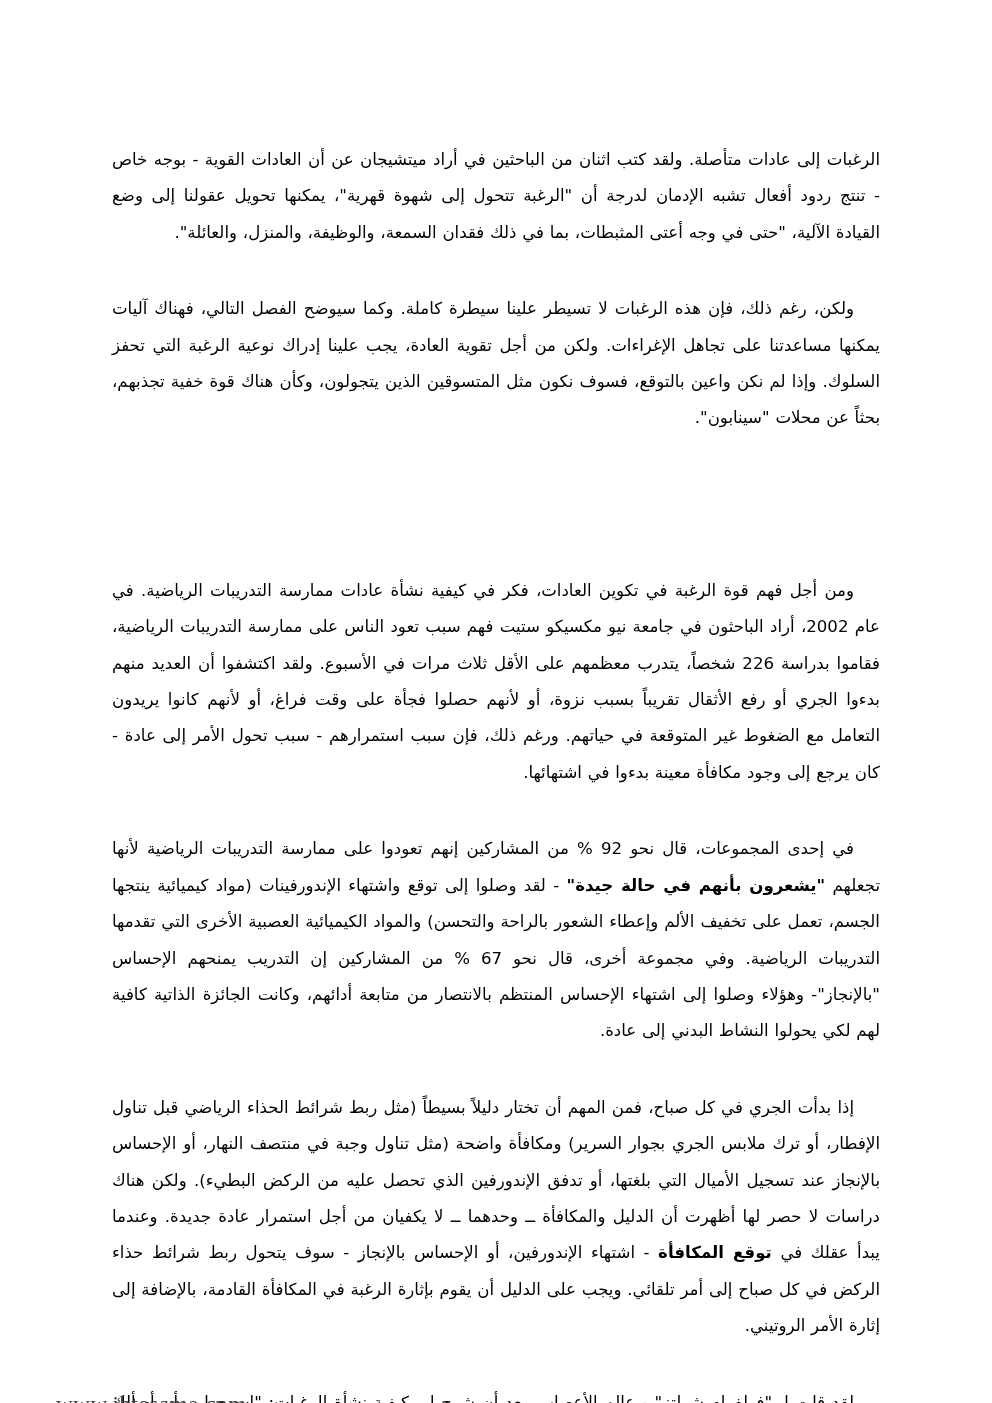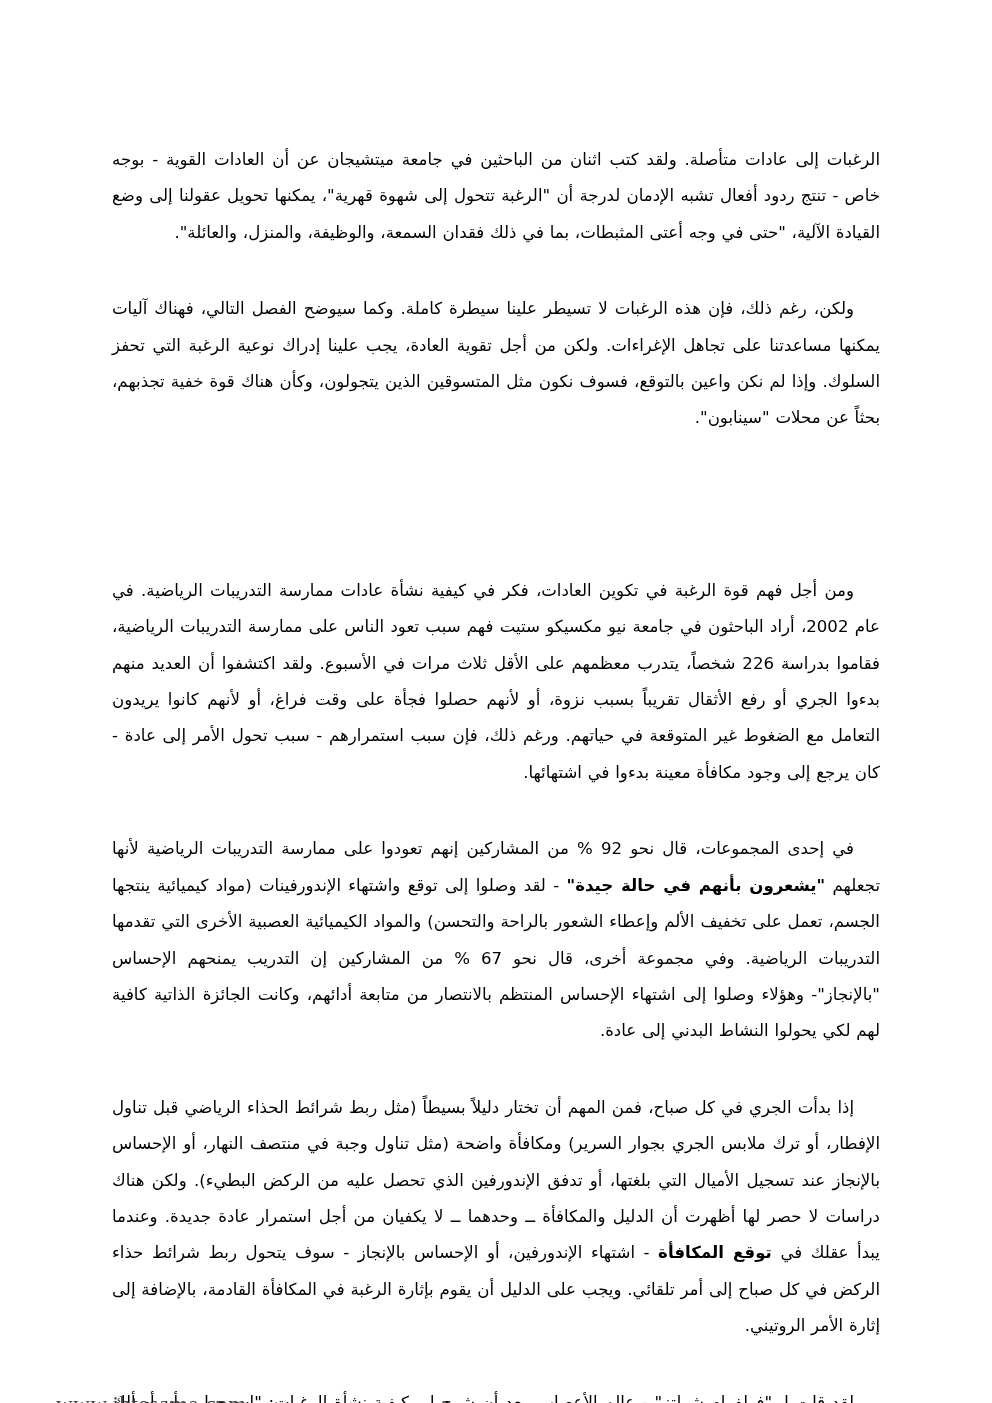--- a/index.html
+++ b/index.html
@@ -79,21 +79,21 @@
   }
 </style>
 </head>
 <body>
 
 <div class="page">
 
   <div class="text-column">
 
     <div class="para-block">
-      <p class="para">الرغبات إلى عادات متأصلة. ولقد كتب اثنان من الباحثين في جامعة ميتشيجان عن أن العادات القوية - بوجه خاص - تنتج ردود أفعال تشبه الإدمان لدرجة أن "الرغبة تتحول إلى شهوة قهرية"، يمكنها تحويل عقولنا إلى وضع القيادة الآلية، "حتى في وجه أعتى المثبطات، بما في ذلك فقدان السمعة، والوظيفة، والمنزل، والعائلة".</p>
+      <p class="para">الرغبات إلى عادات متأصلة. ولقد كتب اثنان من الباحثين في أراد ميتشيجان عن أن العادات القوية - بوجه خاص - تنتج ردود أفعال تشبه الإدمان لدرجة أن "الرغبة تتحول إلى شهوة قهرية"، يمكنها تحويل عقولنا إلى وضع القيادة الآلية، "حتى في وجه أعتى المثبطات، بما في ذلك فقدان السمعة، والوظيفة، والمنزل، والعائلة".</p>
       <p class="para indent">ولكن، رغم ذلك، فإن هذه الرغبات لا تسيطر علينا سيطرة كاملة. وكما سيوضح الفصل التالي، فهناك آليات يمكنها مساعدتنا على تجاهل الإغراءات. ولكن من أجل تقوية العادة، يجب علينا إدراك نوعية الرغبة التي تحفز السلوك. وإذا لم نكن واعين بالتوقع، فسوف نكون مثل المتسوقين الذين يتجولون، وكأن هناك قوة خفية تجذبهم، بحثاً عن محلات "سينابون".</p>
     </div>
 
     <div class="block-gap"></div>
 
     <div class="para-block">
 
       <p class="para indent">
         <span>ومن أجل فهم قوة الرغبة في تكوين العادات، فكر في كيفية نشأة عادات ممارسة التدريبات الرياضية. في عام 2002، أراد الباحثون في جامعة نيو مكسيكو ستيت فهم سبب تعود الناس على ممارسة التدريبات الرياضية، فقاموا بدراسة 226 شخصاً، يتدرب معظمهم على الأقل ثلاث مرات في الأسبوع. ولقد اكتشفوا أن العديد منهم بدءوا الجري أو رفع الأثقال تقريباً بسبب نزوة، أو لأنهم حصلوا فجأة على وقت فراغ، أو لأنهم كانوا يريدون التعامل مع الضغوط غير المتوقعة في حياتهم. ورغم ذلك، فإن سبب استمرارهم - سبب تحول الأمر إلى عادة - كان يرجع إلى وجود مكافأة معينة بدءوا في اشتهائها.</span>
       </p>

